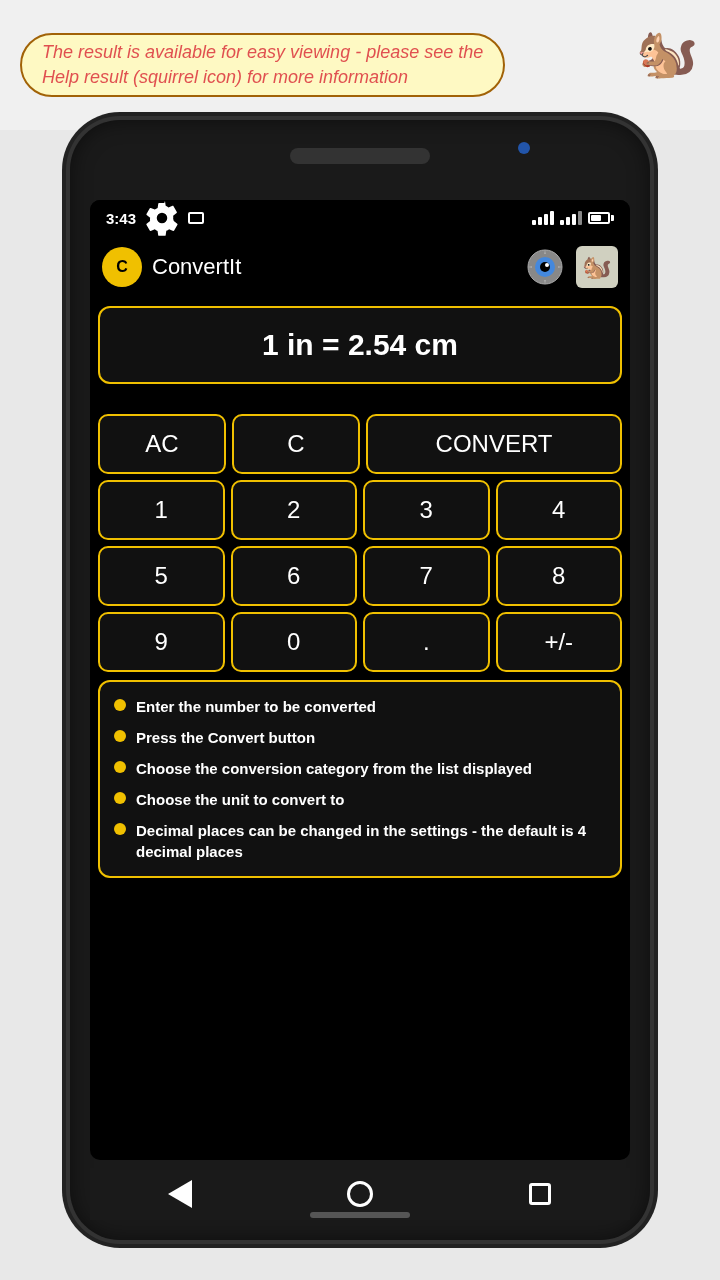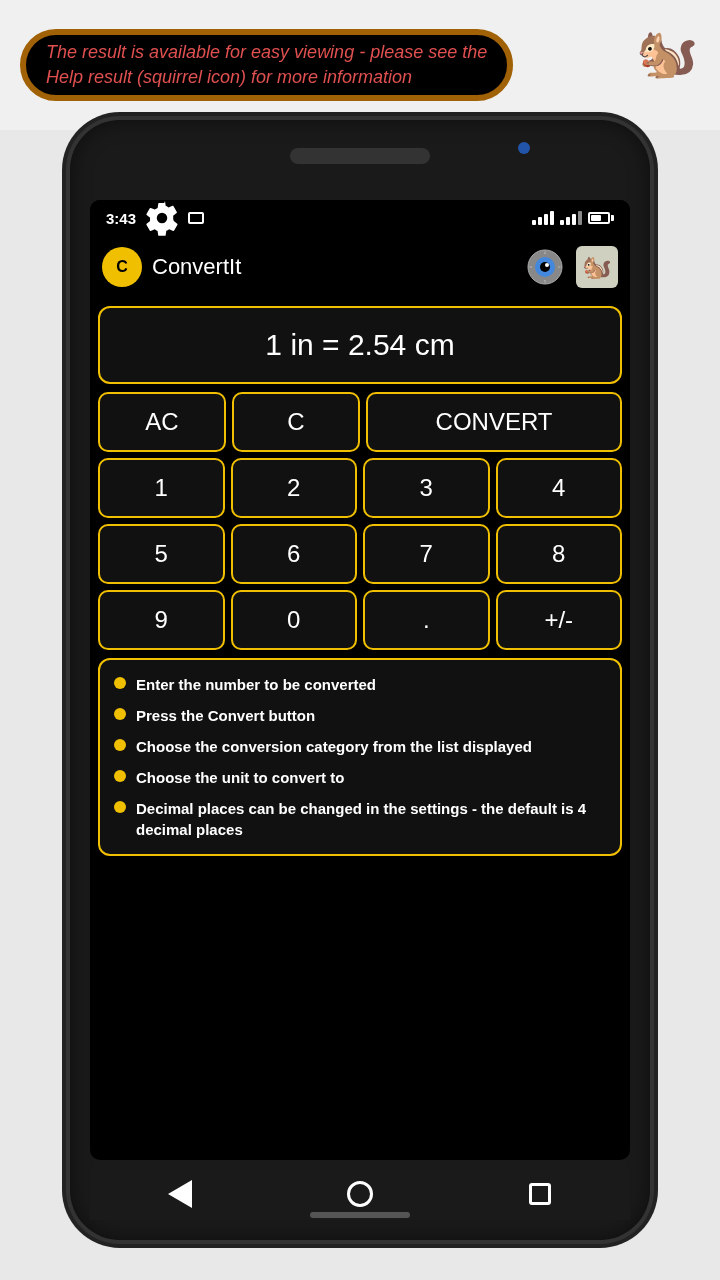--- a/index.html
+++ b/index.html
@@ -21,22 +21,22 @@
       height: 130px;
       background: #f0f0f0;
       display: flex;
       align-items: center;
       justify-content: flex-start;
       padding: 10px 20px;
     }
 
     .speech-bubble {
       position: relative;
-      background: #000000;
-      border: 6px solid #a16207;
+      background: #fef9c3;
+      border: 2px solid #a16207;
       border-radius: 40px;
       padding: 5px 20px;
       max-width: 580px;
       color: #e05050;
       font-size: 18px;
       font-style: italic;
       line-height: 1.4;
     }
 
     
@@ -186,36 +186,36 @@
       border-radius: 12px;
       background: #111;
       padding: 20px 10px;
       text-align: center;
       margin-bottom: 8px;
     }
 
     .display-text {
       color: white;
       font-size: 30px;
-      font-weight: normal;
+      font-weight: bold;
     }
 
     
     .btn-grid {
       display: grid;
       gap: 6px;
       margin-bottom: 8px;
     }
 
     .btn-row {
       display: grid;
       gap: 6px;
     }
 
-    .btn-row-3 { grid-template-columns: 1fr 1fr 2fr; }
+    .btn-row-3 { grid-template-columns: 1fr 1fr 2fr; margin-top: 22px; }
     .btn-row-4 { grid-template-columns: 1fr 1fr 1fr 1fr; }
 
     .calc-btn {
       background: #111;
       border: 2px solid #f0c000;
       border-radius: 10px;
       color: white;
       font-size: 24px;
       padding: 14px 8px;
       text-align: center;

